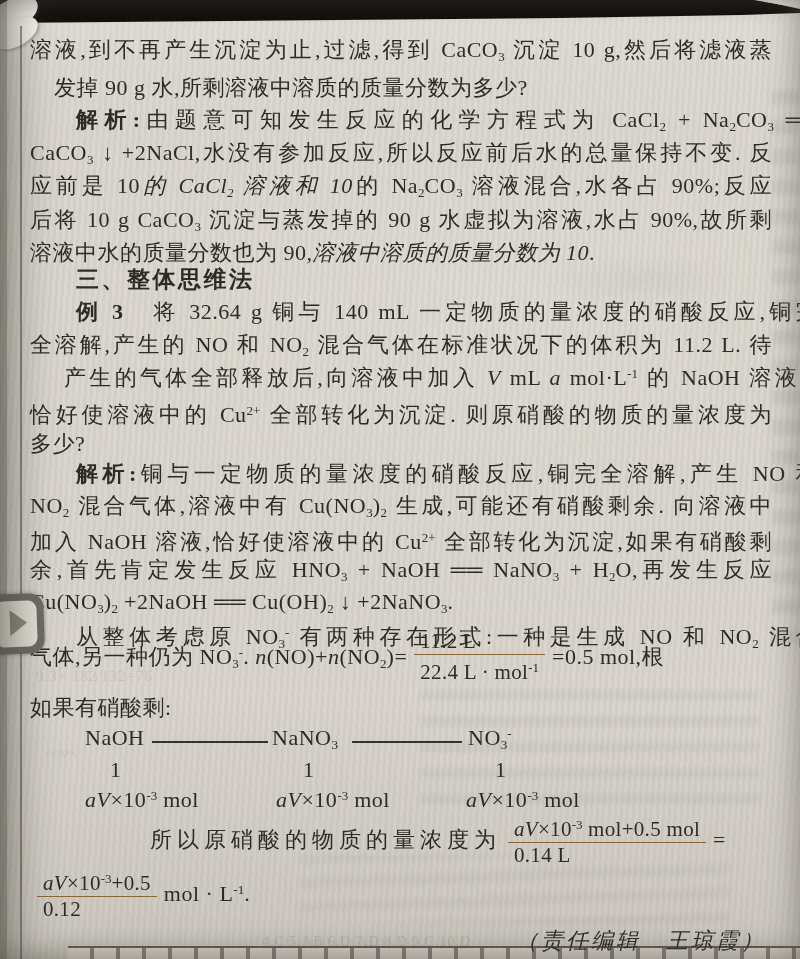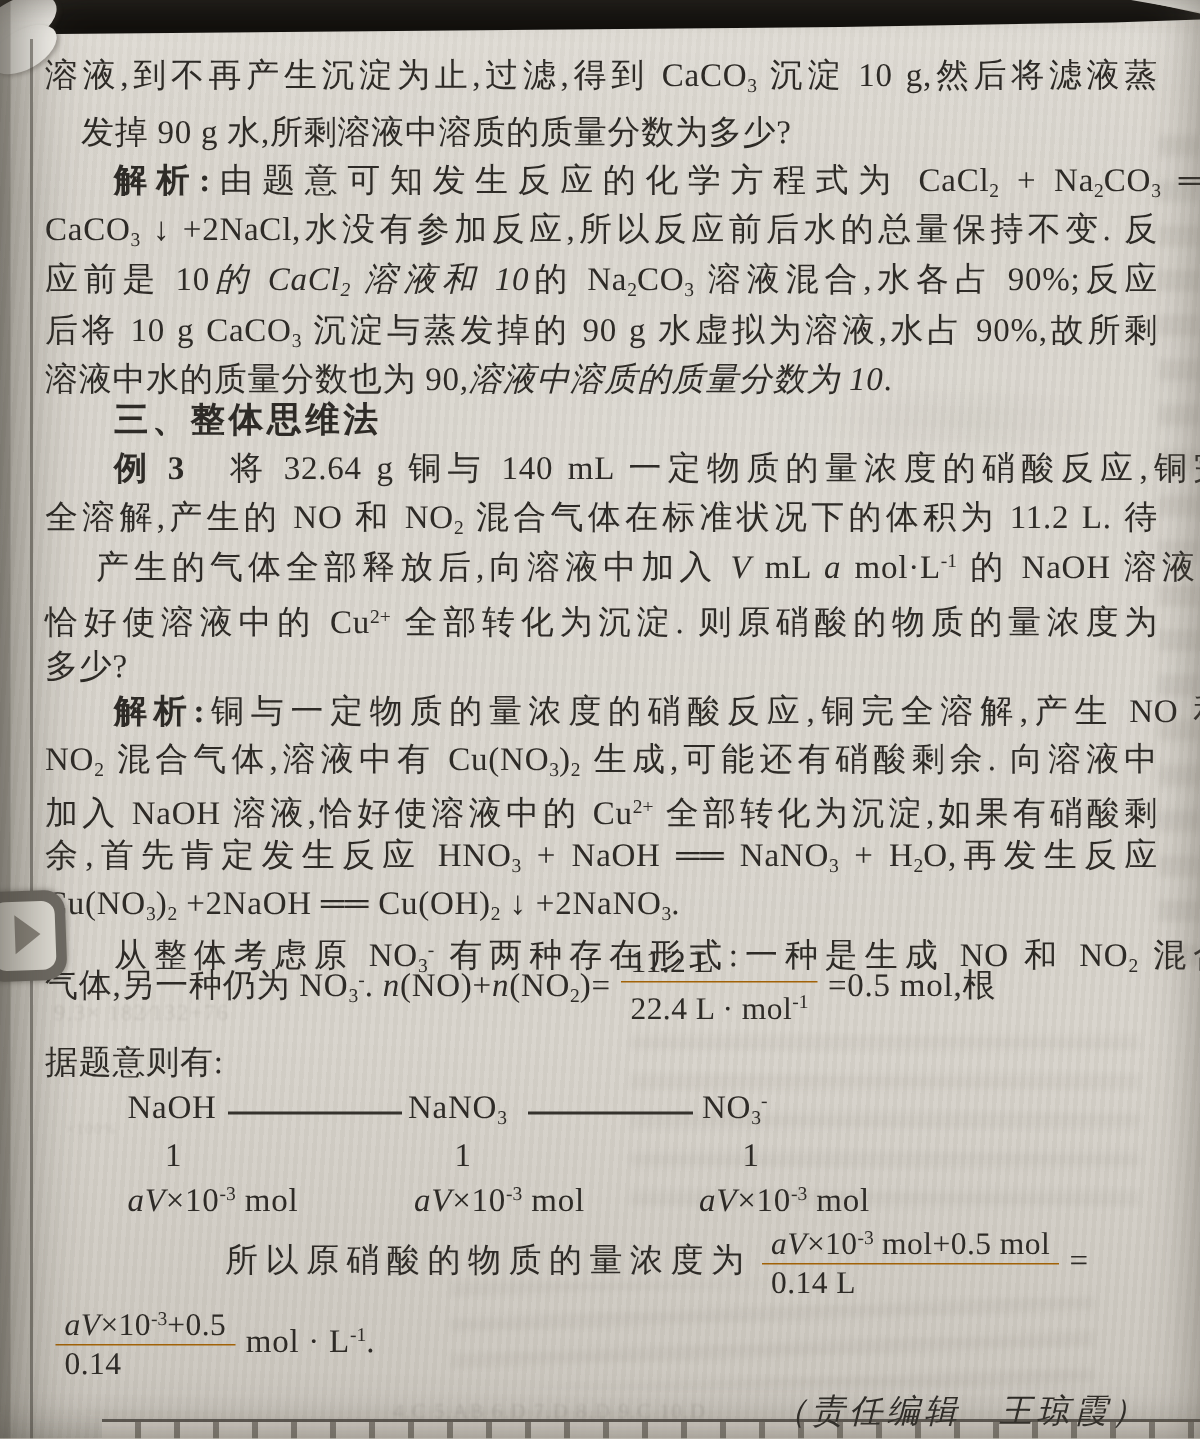--- a/index.html
+++ b/index.html
@@ -90,41 +90,41 @@
     <div class="tl j" style="top: 331px;">全溶解,产生的 NO 和 NO<sub>2</sub> 混合气体在标准状况下的体积为 11.2 L. 待</div>
     <div class="tl j" style="top: 360px; margin-left: 34px;">产生的气体全部释放后,向溶液中加入 <i>V</i> mL <i>a</i> mol·L<sup>-1</sup> 的 NaOH 溶液,</div>
     <div class="tl j" style="top: 397px;">恰好使溶液中的 Cu<sup>2+</sup> 全部转化为沉淀. 则原硝酸的物质的量浓度为</div>
     <div class="tl" style="top: 430px;">多少?</div>
     <div class="tl j" style="top: 460px; padding-left: 46px;"><b>解析:</b>铜与一定物质的量浓度的硝酸反应,铜完全溶解,产生 NO 和</div>
     <div class="tl j" style="top: 492px;">NO<sub>2</sub> 混合气体,溶液中有 Cu(NO<sub>3</sub>)<sub>2</sub> 生成,可能还有硝酸剩余. 向溶液中</div>
     <div class="tl j" style="top: 524px;">加入 NaOH 溶液,恰好使溶液中的 Cu<sup>2+</sup> 全部转化为沉淀,如果有硝酸剩</div>
     <div class="tl j" style="top: 556px;">余,首先肯定发生反应 HNO<sub>3</sub> + NaOH ══ NaNO<sub>3</sub> + H<sub>2</sub>O,再发生反应</div>
     <div class="tl" style="top: 588px;">Cu(NO<sub>3</sub>)<sub>2</sub> +2NaOH ══ Cu(OH)<sub>2</sub> ↓ +2NaNO<sub>3</sub>.</div>
     <div class="tl j" style="top: 619px; padding-left: 46px;">从整体考虑原 NO<sub>3</sub><sup>-</sup> 有两种存在形式:一种是生成 NO 和 NO<sub>2</sub> 混合</div>
-    <div class="tl" style="top: 694px;">据题意则有:</div>
+    <div class="tl" style="top: 694px;">如果有硝酸剩:</div>
     <div class="frl" style="top: 630px; height: 54px;">
       <span>气体,另一种仍为 NO<sub>3</sub><sup>-</sup>. <i>n</i>(NO)+<i>n</i>(NO<sub>2</sub>)=</span>
       <span class="fr">
         <span class="num">11.2 L</span>
         <span class="den">22.4 L · mol<sup>-1</sup></span>
       </span>
       <span>=0.5 mol,根</span>
     </div>
     <div class="frl" style="top: 812px; height: 56px; padding-left: 120px;">
       <span class="spaced">所以原硝酸的物质的量浓度为</span>
       <span class="fr">
         <span class="num"><i>aV</i>×10<sup>-3</sup> mol+0.5 mol</span>
         <span class="den">0.14 L</span>
       </span>
       <span> =</span>
     </div>
     <div class="frl" style="top: 868px; height: 52px;">
       <span class="fr">
         <span class="num"><i>aV</i>×10<sup>-3</sup>+0.5</span>
-        <span class="den">0.14</span>
+        <span class="den">0.12</span>
       </span>
       <span> mol · L<sup>-1</sup>.</span>
     </div>
     <div class="rel-abs" style="left: 85px; top: 725px;">NaOH</div>
     <div class="rel-abs" style="left: 272px; top: 725px;">NaNO<sub>3</sub></div>
     <div class="rel-abs" style="left: 468px; top: 725px;">NO<sub>3</sub><sup>-</sup></div>
     <div class="rel-abs" style="left: 110px; top: 757px;">1</div>
     <div class="rel-abs" style="left: 303px; top: 757px;">1</div>
     <div class="rel-abs" style="left: 495px; top: 757px;">1</div>
     <div class="rel-abs" style="left: 85px; top: 787px;"><i>aV</i>×10<sup>-3</sup> mol</div>

